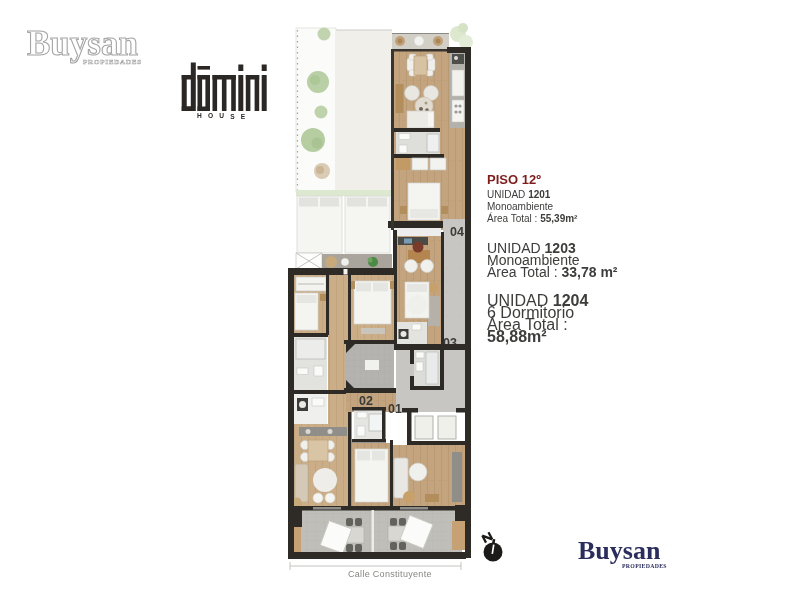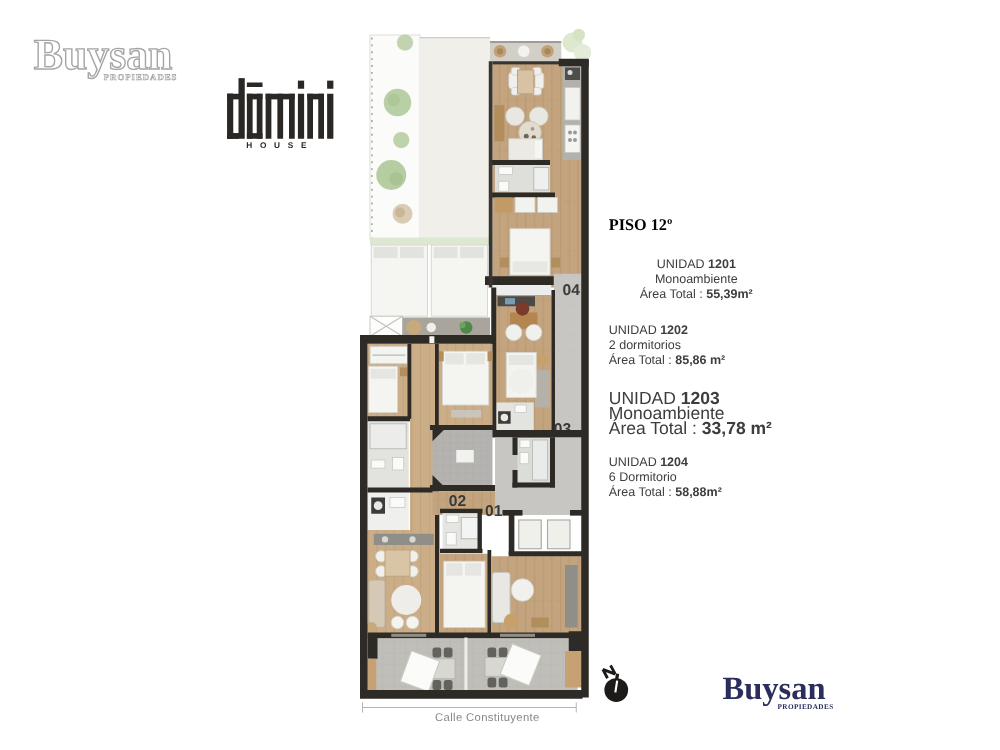--- a/index.html
+++ b/index.html
@@ -486,37 +486,32 @@
     <circle cx="493" cy="552" r="9.5" fill="#1d1b19"></circle>
     <rect x="491.8" y="539" width="2.6" height="12" fill="#1d1b19" transform="rotate(9 493 545)"></rect>
     <rect x="492.2" y="544.5" width="1.7" height="9.5" fill="#ffffff" transform="rotate(9 493 549)"></rect>
     <g transform="rotate(-28 487 537)">
       <path d="M483.5,541.5 V533.5 M483.5,533.5 L490.5,541.5 M490.5,541.5 V533.5" stroke="#1d1b19" stroke-width="2.3" fill="none"></path>
     </g>
   </g>
 </svg>
 
 <div class="abs" style="left:487px;top:172px;width:140px;color:#3d3d3b;">
-  <div style="font-size:13px;line-height:15px;font-weight:bold;color:#000000;font-family:Liberation Serif, serif;">PISO 12º</div>
-  <div style="font-size:10px;line-height:12px;margin-top:19px;text-align:center;">
+  <div style="font-size:13px;line-height:15px;font-weight:bold;color:#7f1d1d;">PISO 12º</div>
+  <div style="font-size:10px;line-height:12px;margin-top:2px;">
     <div><span>UNIDAD </span><b>1201</b></div>
     <div>Monoambiente</div>
     <div>Área Total : <b>55,39m²</b></div>
-  </div>
-  <div style="font-size:10px;line-height:12px;margin-top:17px;">
-    <div><span>UNIDAD </span><b>1202</b></div>
-    <div>2 dormitorios</div>
-    <div>Área Total : <b>85,86 m²</b></div>
   </div>
   <div style="font-size:14px;line-height:12px;margin-top:17px;">
     <div><span>UNIDAD </span><b>1203</b></div>
     <div>Monoambiente</div>
     <div>Área Total : <b>33,78 m²</b></div>
   </div>
-  <div style="font-size:10px;line-height:12px;margin-top:17px;">
+  <div style="font-size:16px;line-height:12px;margin-top:17px;">
     <div><span>UNIDAD </span><b>1204</b></div>
     <div>6 Dormitorio</div>
     <div>Área Total : <b>58,88m²</b></div>
   </div>
 </div>
 
 <div class="abs" style="left:348px;top:569px;font-size:9px;color:#868682;letter-spacing:0.3px;">Calle Constituyente</div>
 
 <div class="abs" style="left:578px;top:538px;width:110px;">
   <div style="font-family:'Liberation Serif',serif;font-weight:bold;font-size:26px;color:#2b2d5c;line-height:1;">Buysan</div>

